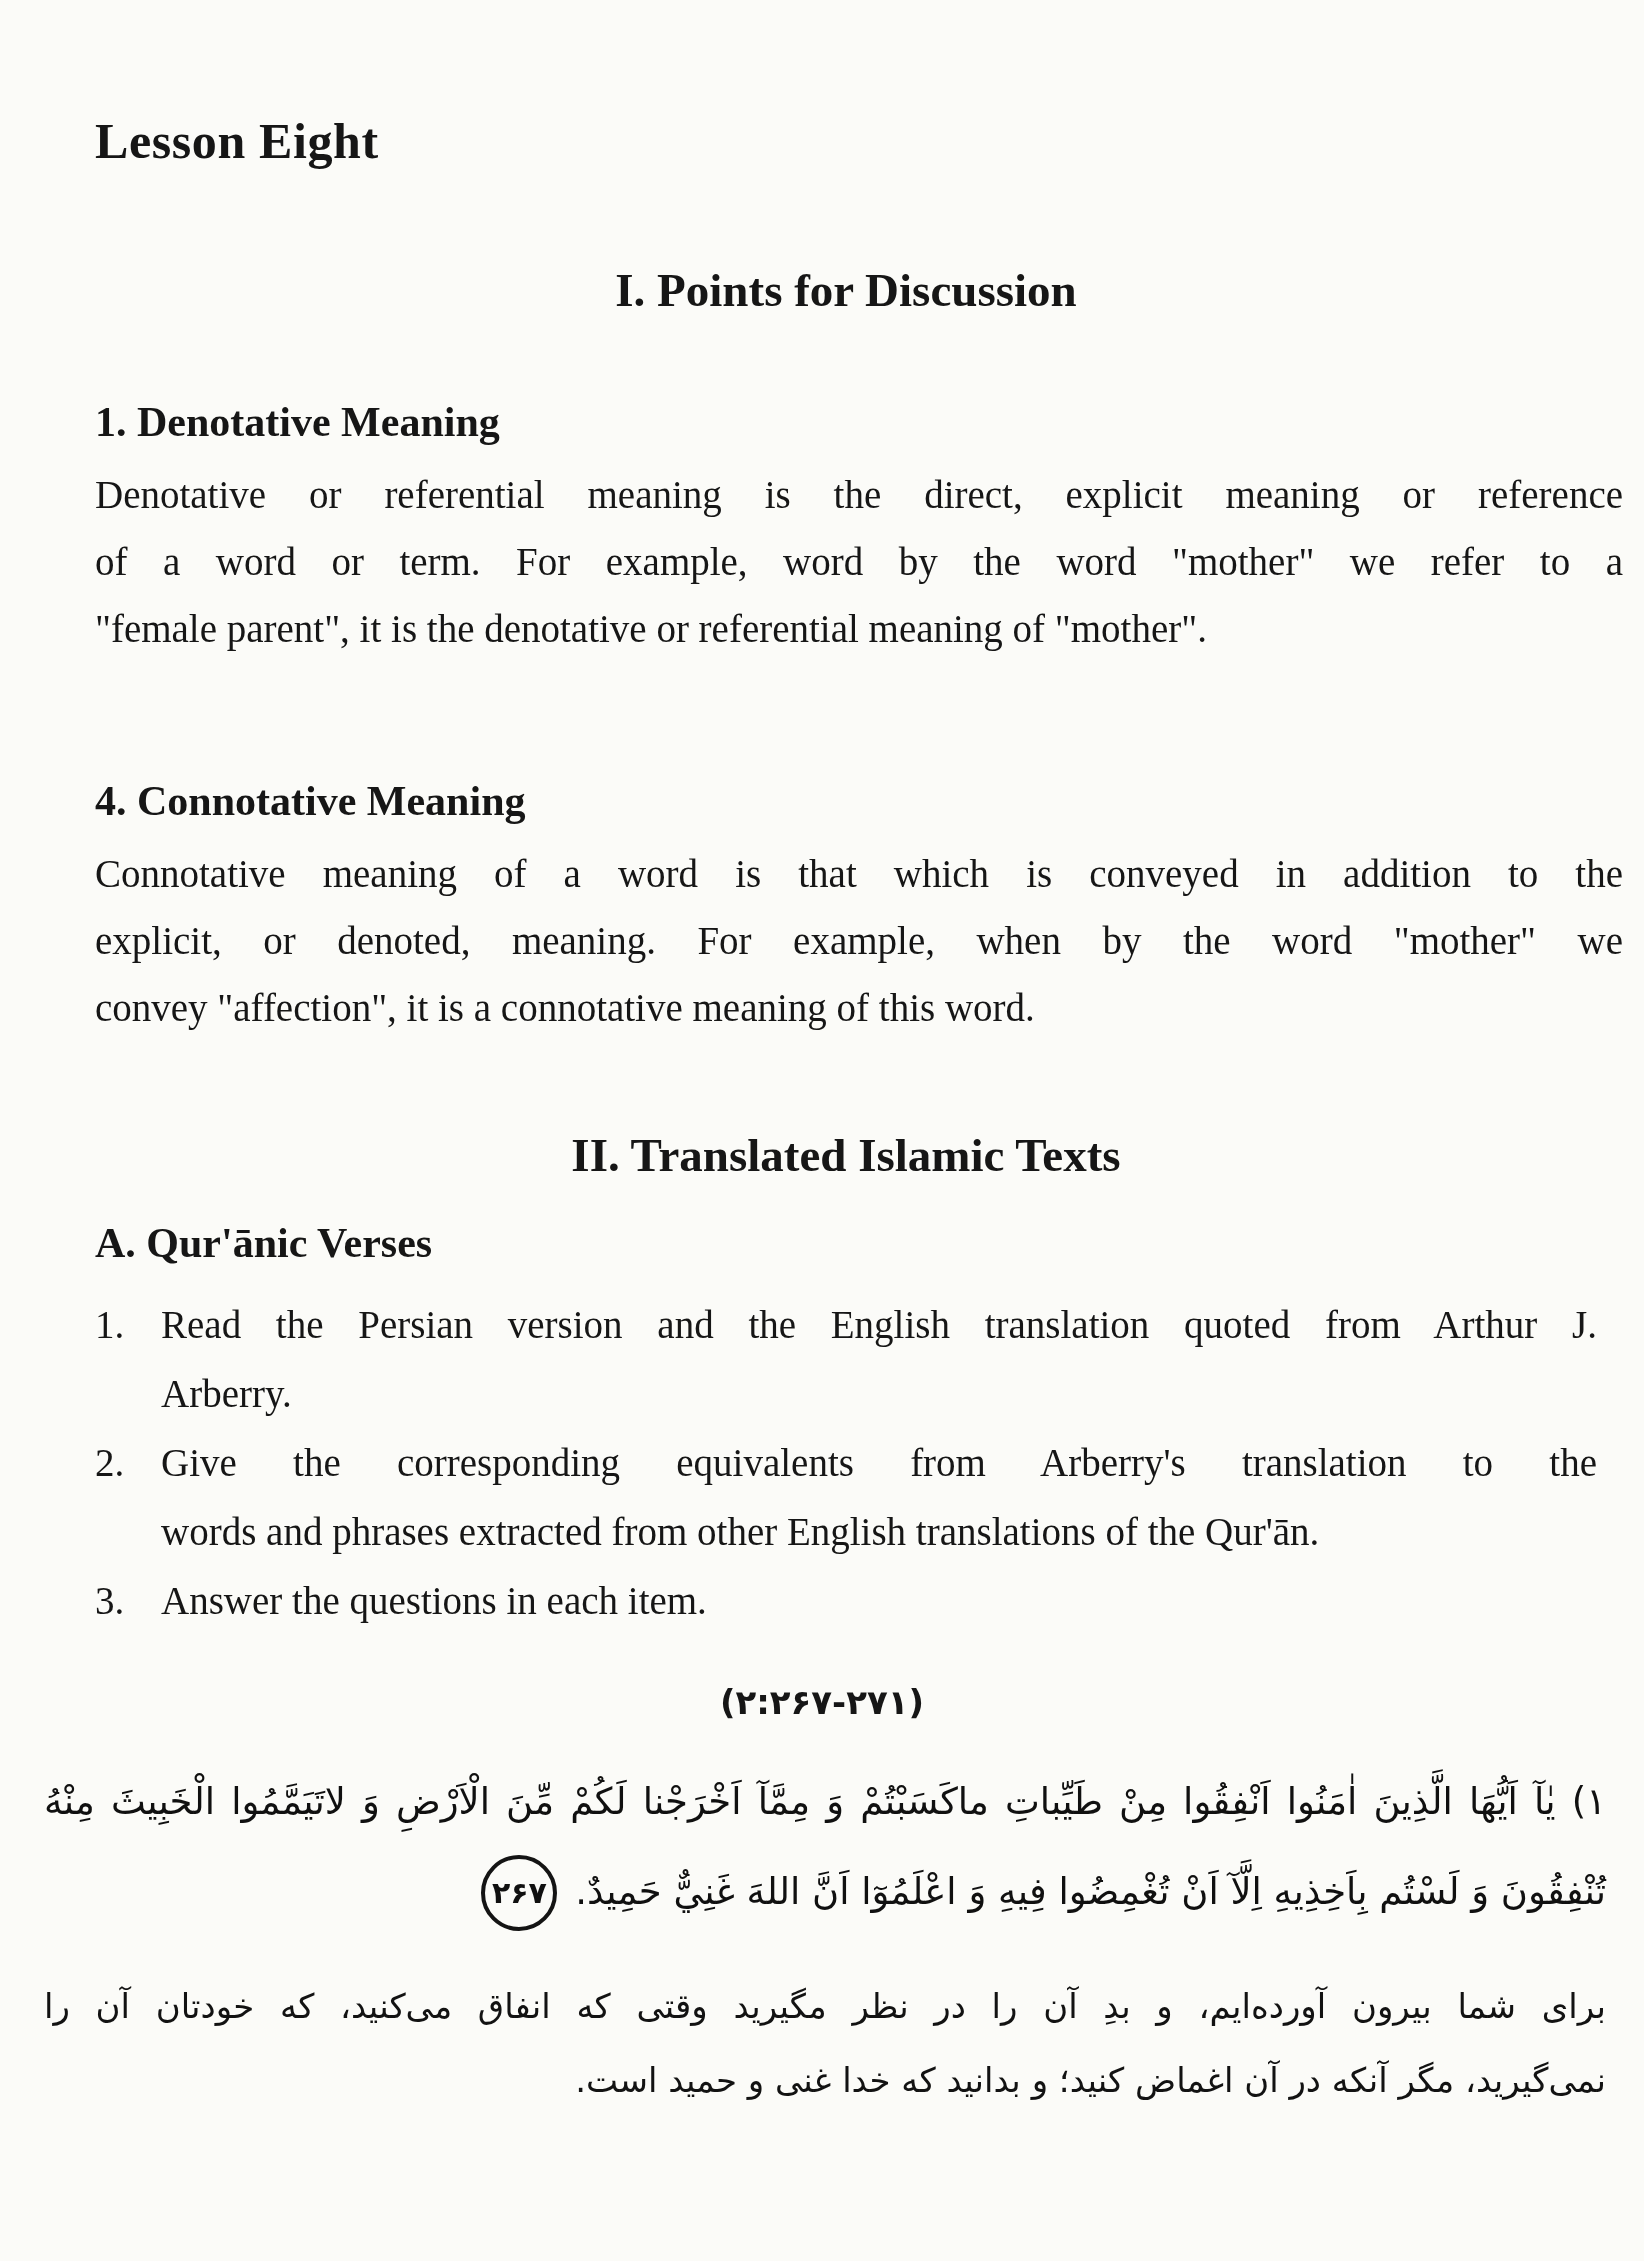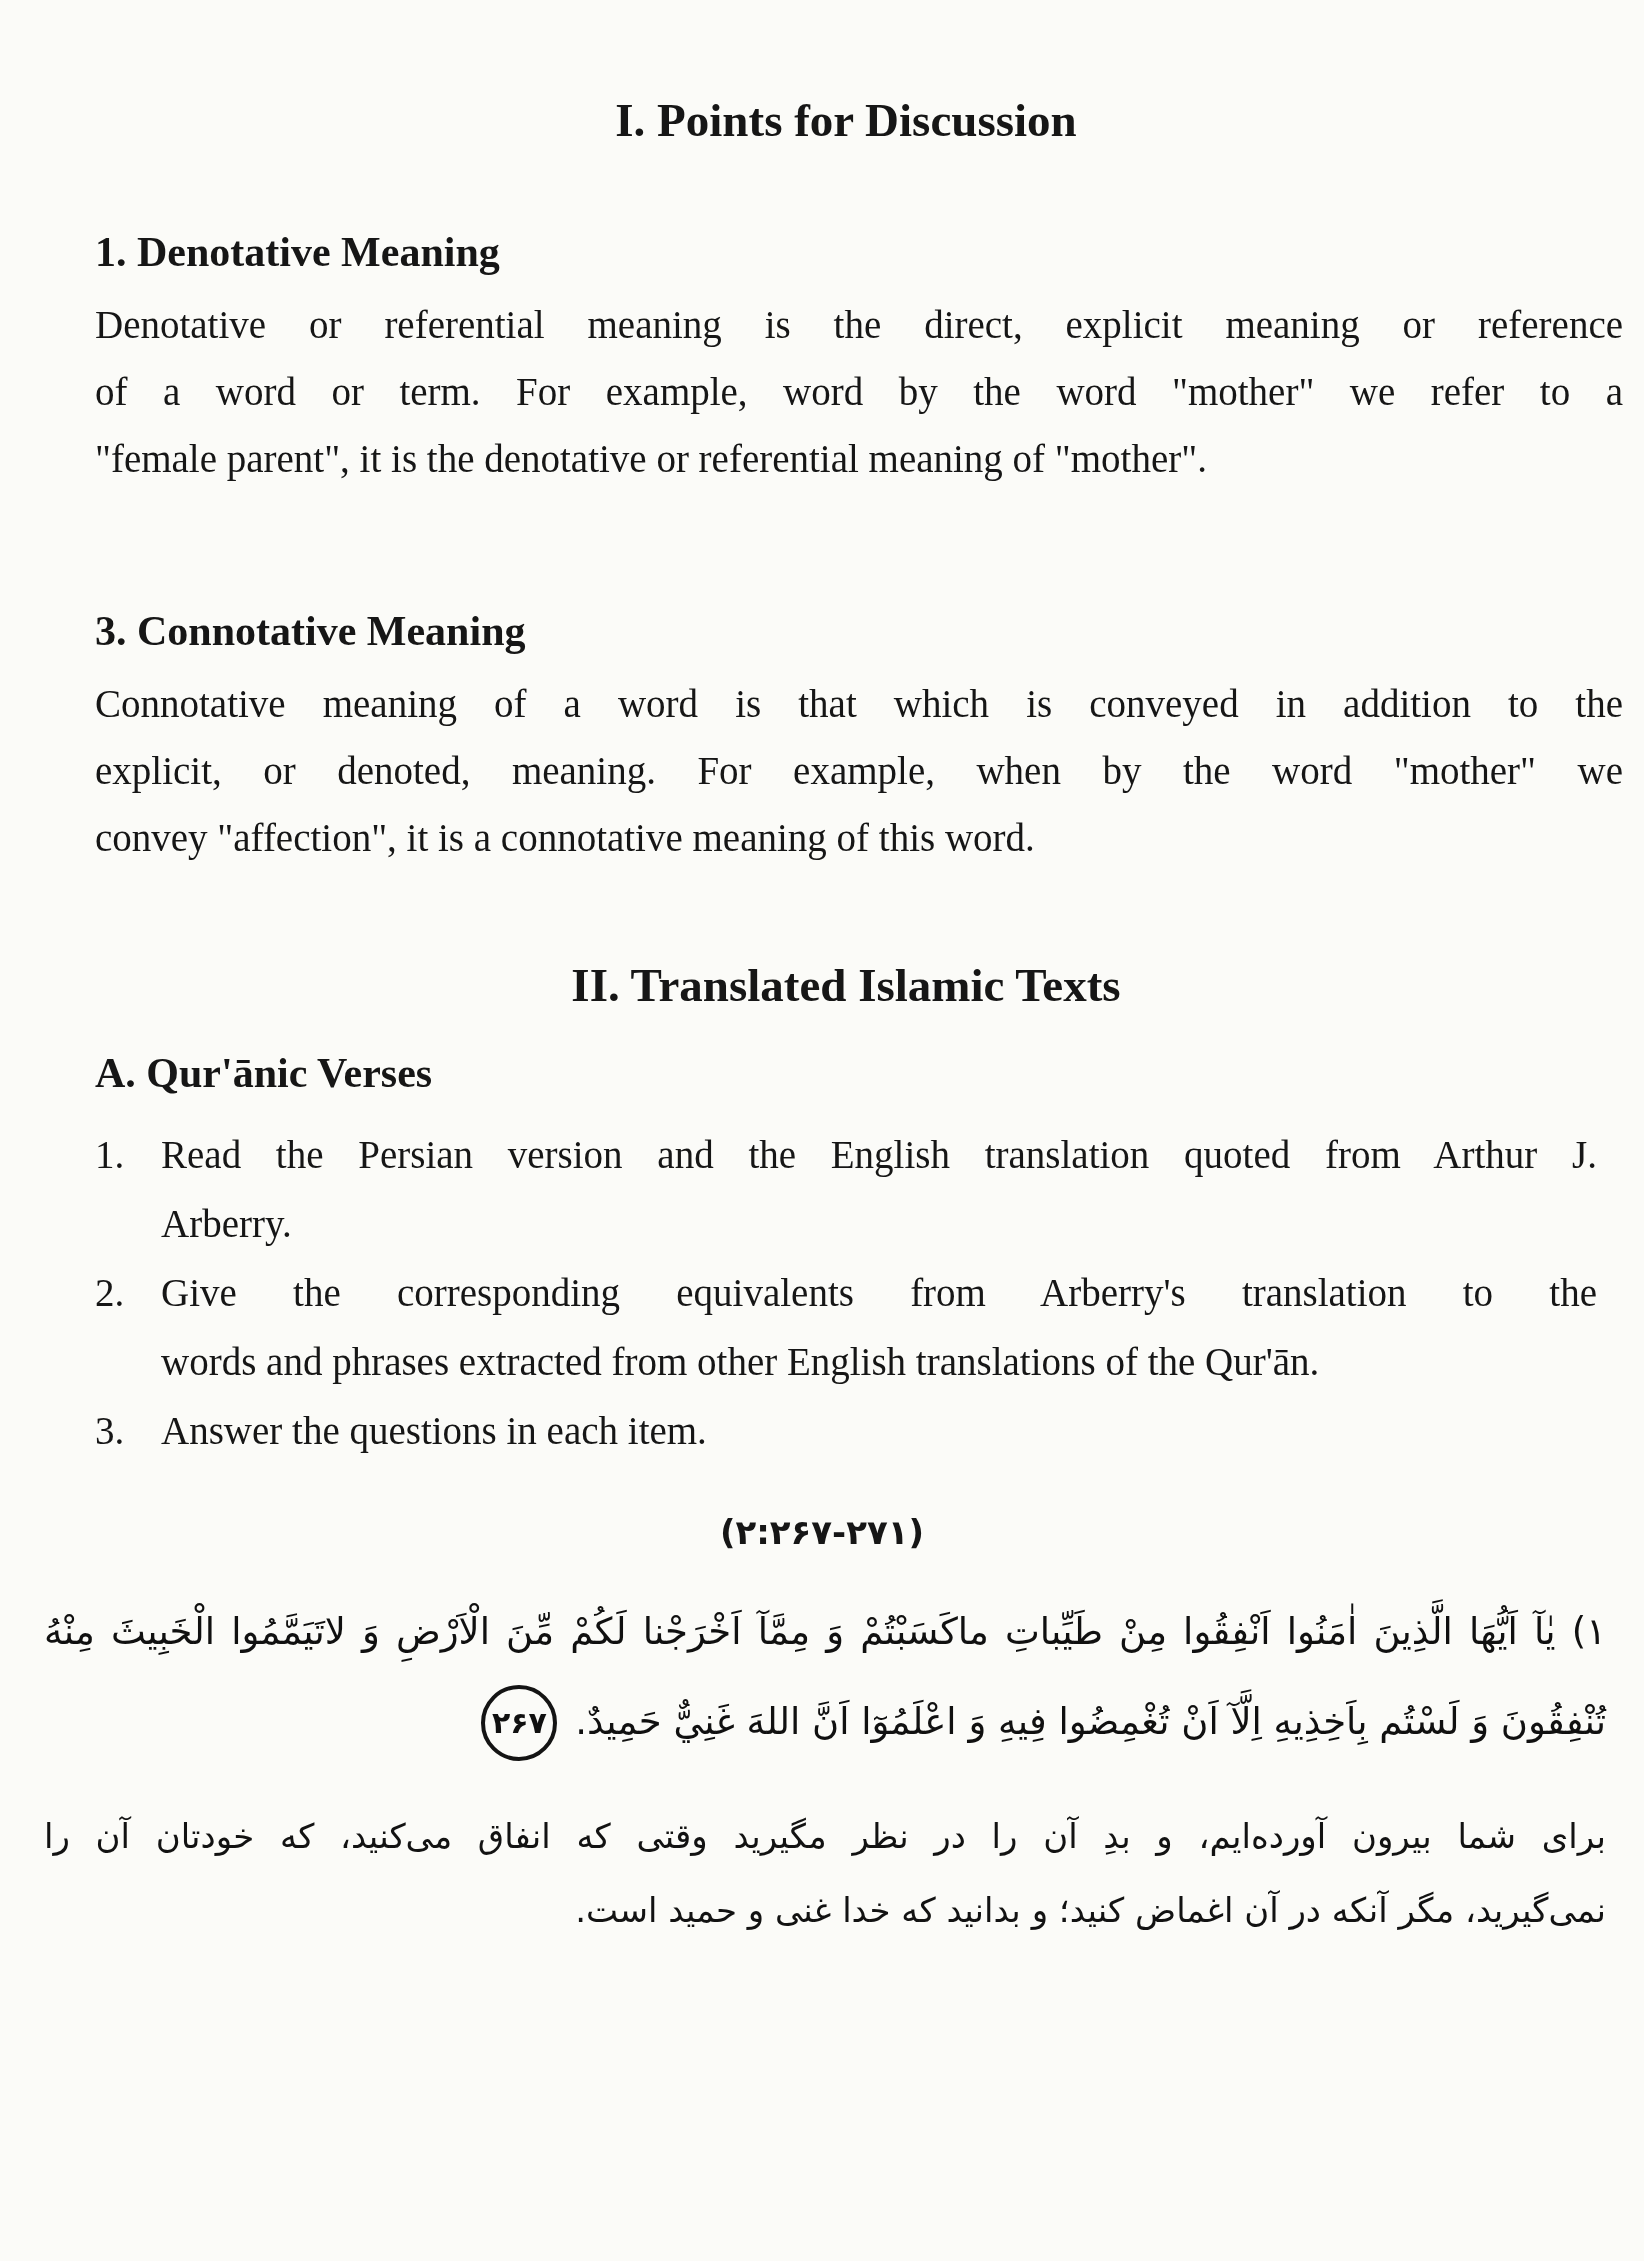--- a/index.html
+++ b/index.html
@@ -99,32 +99,33 @@
     font-size:34px;
     color:#121212;
   }
   .persian .line{height:74px;line-height:74px;}
 </style>
 </head>
 <body>
 
 <div class="page">
 
+  <div class="lesson-title">Lesson Eight</div>
 
   <div class="main-heading">I. Points for Discussion</div>
 
   <div class="sub-heading sub1">1. Denotative Meaning</div>
 
   <div class="para">
       <div class="line jline">Denotative or referential meaning is the direct, explicit meaning or reference</div>
       <div class="line jline">of a word or term. For example, word by the word "mother" we refer to a</div>
       <div class="line last-left">"female parent", it is the denotative or referential meaning of "mother".</div>
     </div>
 
-  <div class="sub-heading sub2">3. Connotative Meaning</div>
+  <div class="sub-heading sub2">4. Connotative Meaning</div>
 
   <div class="para">
       <div class="line jline">Connotative meaning of a word is that which is conveyed in addition to the</div>
       <div class="line jline">explicit, or denoted, meaning. For example, when by the word "mother" we</div>
       <div class="line last-left">convey "affection", it is a connotative meaning of this word.</div>
     </div>
 
   <div class="main-heading heading2">II. Translated Islamic Texts</div>
 
   <div class="sub-heading subA">A. Qur'ānic Verses</div>

